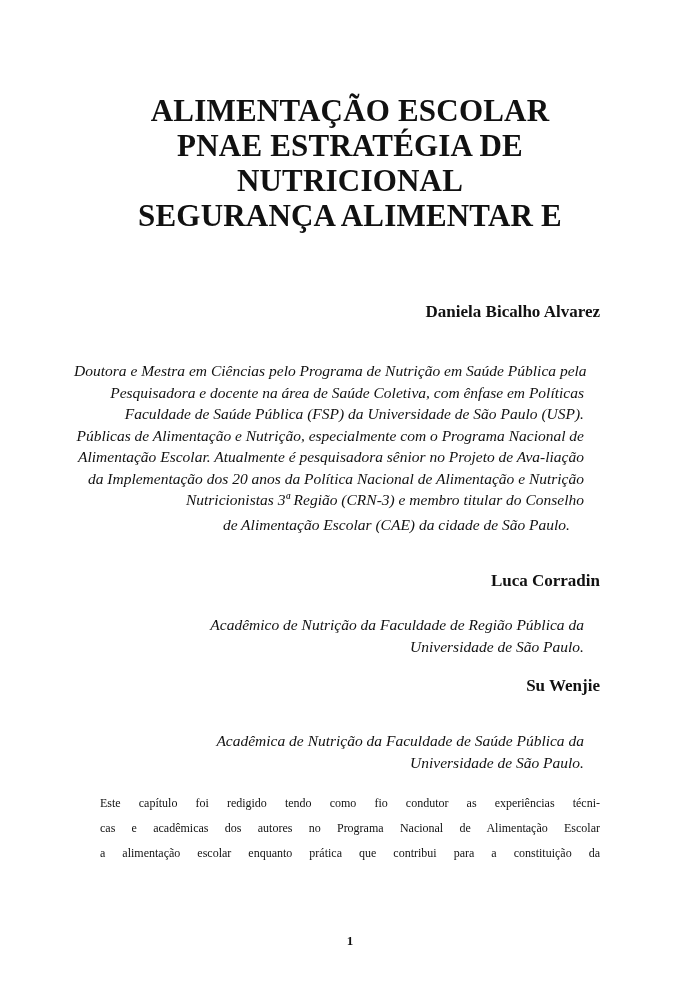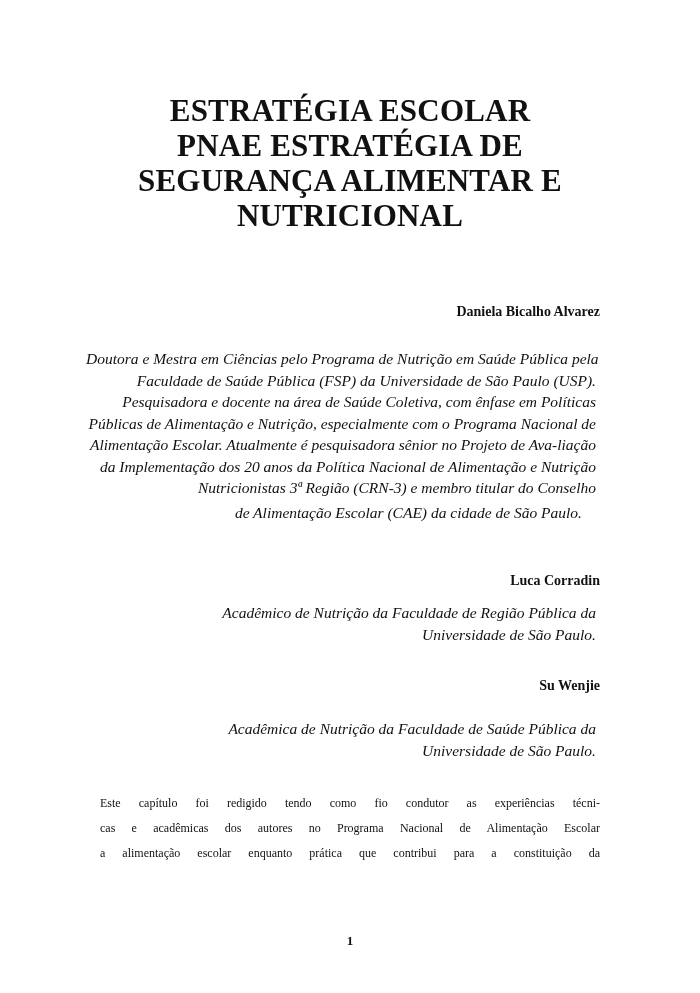--- a/index.html
+++ b/index.html
@@ -30,33 +30,33 @@
       font-size: 31px;
       line-height: 35px;
       letter-spacing: 0.2px;
       margin: 0;
     }
     .title span { display: block; }
     .author-name {
       position: absolute;
       right: 100px;
       font-weight: bold;
-      font-size: 14px;
+      font-size: 17px;
       line-height: 20px;
       text-align: right;
       margin: 0;
     }
     .bio {
       position: absolute;
       right: 100px;
       font-style: italic;
       font-size: 15.5px;
       line-height: 21.5px;
       text-align: right;
-      margin: 4px;
+      margin: 16px;
     }
     .bio span { display: block; white-space: nowrap; }
     .bio-1 { top: 344px; width: 510px; }
     .bio-1 .last { margin-top: 3px; padding-right: 14px; }
     .bio-2 { top: 598px; width: 380px; }
     .bio-3 { top: 714px; width: 380px; font-style: italic; }
     .body-text {
       position: absolute;
       left: 100px;
       top: 791px;
@@ -82,31 +82,31 @@
       font-size: 13px;
       line-height: 16px;
     }
   </style>
 </head>
 <body>
 
 <div class="page">
 
   <h1 class="title">
-    <span>ESTRATÉGIA ESCOLAR</span>
+    <span>ALIMENTAÇÃO ESCOLAR</span>
     <span>PNAE ESTRATÉGIA DE</span>
+    <span>NUTRICIONAL</span>
     <span>SEGURANÇA ALIMENTAR E</span>
-    <span>NUTRICIONAL</span>
   </h1>
 
   <p class="author-name" style="top:302px;">Daniela Bicalho Alvarez</p>
   <p class="bio bio-1">
     <span>Doutora e Mestra em Ciências pelo Programa de Nutrição em Saúde Pública pela</span>
+    <span>Pesquisadora e docente na área de Saúde Coletiva, com ênfase em Políticas</span>
     <span>Faculdade de Saúde Pública (FSP) da Universidade de São Paulo (USP).</span>
-    <span>Pesquisadora e docente na área de Saúde Coletiva, com ênfase em Políticas</span>
     <span>Públicas de Alimentação e Nutrição, especialmente com o Programa Nacional de</span>
     <span>Alimentação Escolar. Atualmente é pesquisadora sênior no Projeto de Ava-liação</span>
     <span>da Implementação dos 20 anos da Política Nacional de Alimentação e Nutrição</span>
     <span>Nutricionistas 3ª Região (CRN-3) e membro titular do Conselho</span>
     <span class="last">de Alimentação Escolar (CAE) da cidade de São Paulo.</span>
   </p>
 
   <p class="author-name" style="top:571px;">Luca Corradin</p>
   <p class="bio bio-2">
     <span>Acadêmico de Nutrição da Faculdade de Região Pública da</span>

